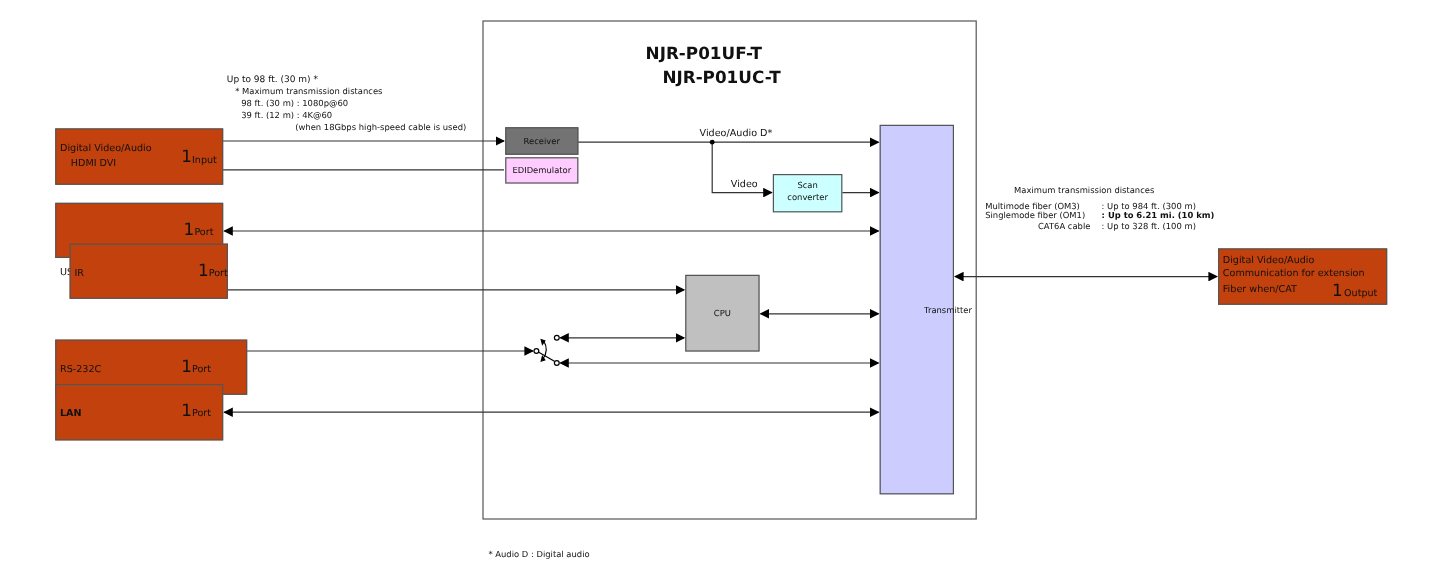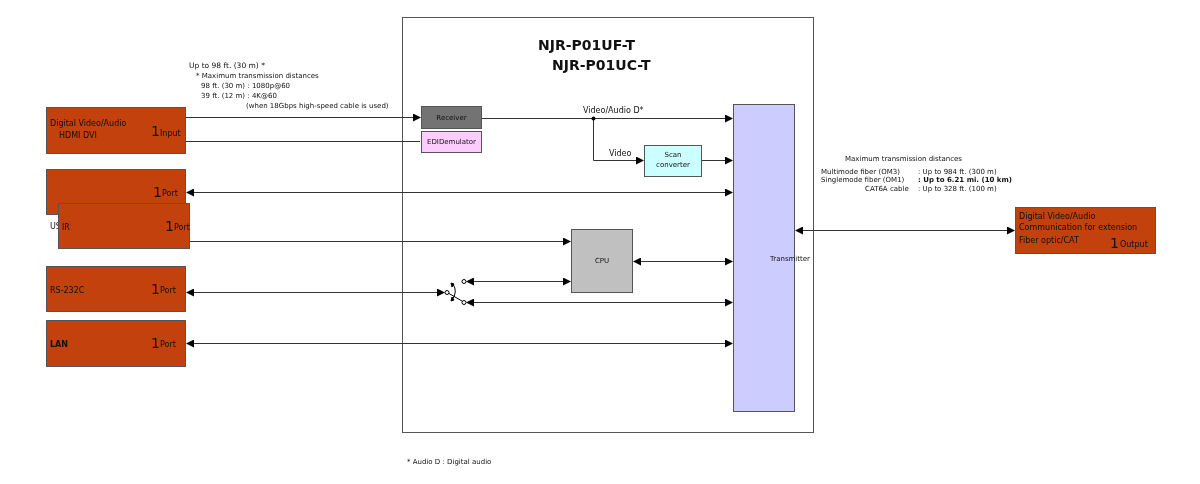--- a/index.html
+++ b/index.html
@@ -85,21 +85,21 @@
 <div class="box" style="left:46px;top:169px;width:140px;height:46px;">
   <div class="t lbl" style="left:3px;top:20px;margin-top:33px;">USB</div>
   <div class="t" style="left:106px;top:15px;font-size:14px;">1</div>
   <div class="t lbl" style="left:115px;top:20px;">Port</div>
 </div>
 <div class="box" style="left:46px;top:203px;width:132px;height:46px;margin-left:12px;">
   <div class="t lbl" style="left:3px;top:20px;">IR</div>
   <div class="t" style="left:106px;top:15px;font-size:14px;">1</div>
   <div class="t lbl" style="left:115px;top:20px;">Port</div>
 </div>
-<div class="box" style="left:46px;top:266px;width:140px;height:46px;">
+<div class="box" style="left:46px;top:283px;width:160px;height:46px;">
   <div class="t lbl" style="left:3px;top:20px;">RS-232C</div>
   <div class="t" style="left:104px;top:15px;font-size:14px;">1</div>
   <div class="t lbl" style="left:113px;top:20px;">Port</div>
 </div>
 <div class="box" style="left:46px;top:320px;width:140px;height:47px;">
   <div class="t lbl" style="left:3px;top:20px;font-weight:bold;">LAN</div>
   <div class="t" style="left:104px;top:15px;font-size:14px;">1</div>
   <div class="t lbl" style="left:113px;top:20px;">Port</div>
 </div>
 
@@ -127,18 +127,18 @@
 <div class="t small" style="left:821px;top:169px;">Multimode fiber (OM3)</div>
 <div class="t small" style="left:918px;top:169px;">: Up to 984 ft. (300 m)</div>
 <div class="t small" style="left:821px;top:177px;">Singlemode fiber (OM1)</div>
 <div class="t small" style="left:918px;top:177px;font-weight:bold;">: Up to 6.21 mi. (10 km)</div>
 <div class="t small" style="left:865px;top:186px;">CAT6A cable</div>
 <div class="t small" style="left:918px;top:186px;">: Up to 328 ft. (100 m)</div>
 
 <div class="box" style="left:1015px;top:207px;width:141px;height:47px;">
   <div class="t lbl" style="left:3px;top:5px;">Digital Video/Audio</div>
   <div class="t lbl" style="left:3px;top:16px;">Communication for extension</div>
-  <div class="t lbl" style="left:3px;top:29px;">Fiber optic/CAT</div>
+  <div class="t lbl" style="left:3px;top:29px;">Fiber when/CAT</div>
   <div class="t" style="left:94px;top:28px;font-size:14px;">1</div>
   <div class="t lbl" style="left:104px;top:33px;">Output</div>
 </div>
 
 <div class="t small" style="left:407px;top:459px;">* Audio D : Digital  audio</div>
 
 </body></html>

